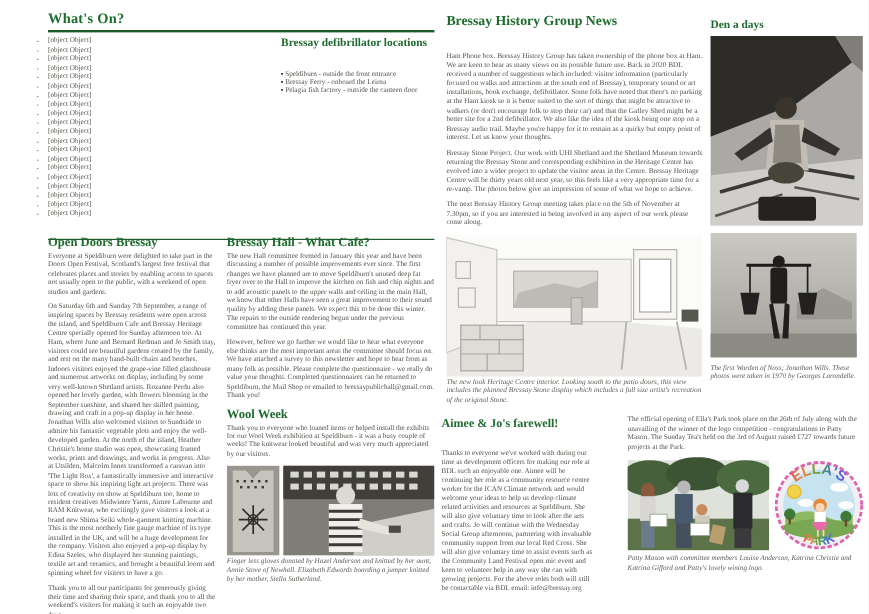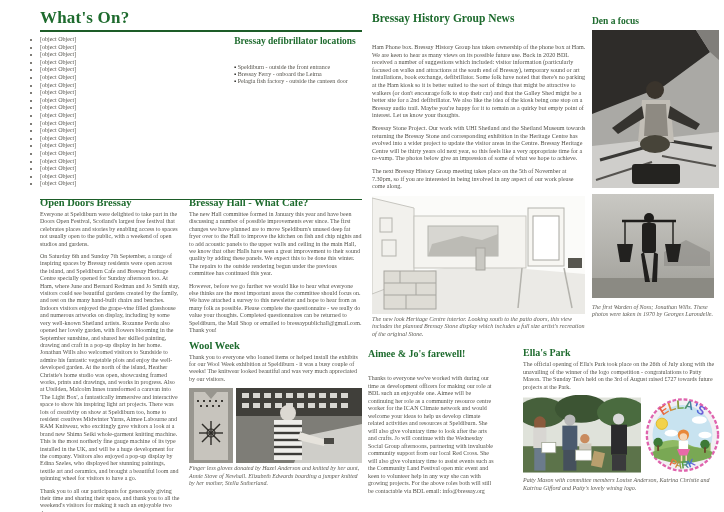--- a/index.html
+++ b/index.html
@@ -2,21 +2,21 @@
 <html><head>
 <meta charset="utf-8">
 <style>
   html,body{margin:0;padding:0;background:#e8e8e6;}
   .wrap{position:relative;width:724px;height:512px;background:#ffffff;overflow:hidden;
         font-family:"Liberation Serif","DejaVu Serif",serif;color:#54524b;}
   h1,h2,h3,p,ul{margin:0;padding:0;}
   .green{color:#1e6b2e;font-weight:bold;}
   
   .whatson{position:absolute;left:40px;top:8px;width:322px;}
-  .whatson h1{font-size:17px;letter-spacing:.2px;}
+  .whatson h1{font-size:12px;letter-spacing:.2px;}
   .rule{border:0;border-top:2px solid #1d5c28;margin:2px 0 4px 0;}
   .events{font-size:6px;line-height:7.6px;}
   .defib{float:right;width:134px;height:46px;margin:2px 0 4px 8px;text-align:center;}
   .defib h2{font-size:9.5px;color:#1e6b2e;font-weight:bold;margin-bottom:18px;}
   .defib ul{list-style:none;text-align:left;font-size:6px;line-height:7.4px;padding-left:6px;}
   .defib li::before{content:"▪ ";color:#2b2a26;}
   .divider{position:absolute;left:40px;top:191px;width:322px;border:0;border-top:1.5px solid #1d5c28;}
   
   .lowerleft{position:absolute;left:40px;top:197px;width:322px;display:flex;gap:9px;}
   .col1{width:140px;}
@@ -204,21 +204,21 @@
       <rect x="161" y="20" width="26" height="44" fill="#ffffff" stroke="#a7a6a0" stroke-width="1"></rect>
       <line x1="150" y1="72" x2="146" y2="112" stroke="#b4b3ad" stroke-width="1.5"></line>
       <line x1="192" y1="72" x2="200" y2="112" stroke="#b4b3ad" stroke-width="1.5"></line>
       <rect x="196" y="62" width="14" height="10" fill="#57564f"></rect>
       <rect x="104" y="52" width="9" height="22" fill="#c9c8c2" stroke="#a7a6a0" stroke-width="1"></rect>
     </svg>
     <p class="cap">The new look Heritage Centre interior.  Looking south to the patio doors, this view includes the planned Bressay Stone display which includes a full size artist's recreation of the original Stone.</p>
   </div>
 
   <div class="den">
-    <h2>Den a focus</h2>
+    <h2>Den a days</h2>
     <svg width="127" height="158" viewBox="0 0 127 158">
       <rect width="127" height="158" fill="#aaa9a5"></rect>
       <polygon points="0,0 104,0 118,22 72,56 0,84" fill="#2e2c29"></polygon>
       <polygon points="104,0 127,0 127,30 118,22" fill="#807e7a"></polygon>
       <polygon points="0,116 127,102 127,158 0,158" fill="#cfcecb"></polygon>
       <line x1="8" y1="130" x2="58" y2="116" stroke="#3a3936" stroke-width="3"></line>
       <line x1="120" y1="118" x2="72" y2="110" stroke="#3a3936" stroke-width="3"></line>
       <line x1="4" y1="150" x2="60" y2="132" stroke="#55534f" stroke-width="2"></line>
       <line x1="124" y1="136" x2="70" y2="126" stroke="#55534f" stroke-width="2"></line>
       <circle cx="63" cy="60" r="9" fill="#3a342c"></circle>
@@ -251,21 +251,20 @@
     </svg>
     <p class="cap">The first Warden of Noss; Jonathan Wills. These photos were taken in 1970 by Georges Larondelle.</p>
   </div>
 
   <div class="farewell">
     <h2>Aimee &amp; Jo's farewell!</h2>
     <p>Thanks to everyone we've worked with during our time as development officers for making our role at BDL such an enjoyable one.  Aimee will be continuing her role as a community resource centre worker for the ICAN Climate network and would welcome your ideas to help us develop climate related activities and resources at Speldiburn. She will also give voluntary time to look after the arts and crafts. Jo will continue with the Wednesday Social Group afternoons, partnering with invaluable community support from our local Red Cross. She will also give voluntary time to assist events such as the Community Land Festival open mic event and keen to volunteer help in any way she can with growing projects. For the above roles both will still be contactable via BDL email: info@bressay.org</p>
   </div>
 
   <div class="ella">
-    <h2>Ella's Park</h2>
     <p>The official opening of Ella's Park took place on the 26th of July along with the unavailing of the winner of the logo competition - congratulations to Patty Mason.  The Sunday Tea's held on the 3rd of August raised £727 towards future projects at the Park.</p>
     <div class="ellarow">
       <svg width="126" height="80" viewBox="0 0 126 80">
         <rect width="126" height="80" fill="#dfe2da"></rect>
         <ellipse cx="20" cy="16" rx="26" ry="16" fill="#46603b"></ellipse>
         <ellipse cx="62" cy="12" rx="28" ry="15" fill="#3c5433"></ellipse>
         <ellipse cx="105" cy="16" rx="26" ry="16" fill="#4a6b3f"></ellipse>
         <rect y="52" width="126" height="28" fill="#5c734a"></rect>
         <circle cx="18" cy="26" r="6" fill="#8a5a3c"></circle>
         <rect x="12" y="22" width="12" height="20" rx="4" fill="#8a5a3c"></rect>

